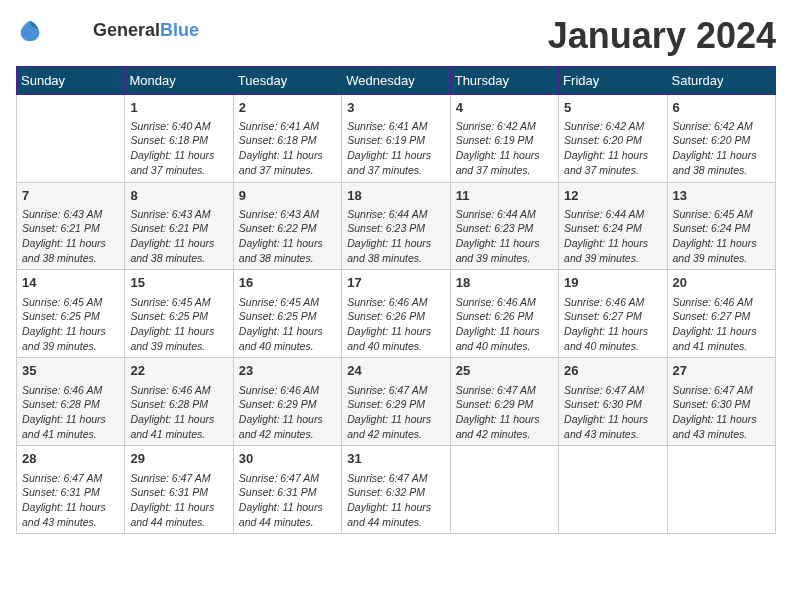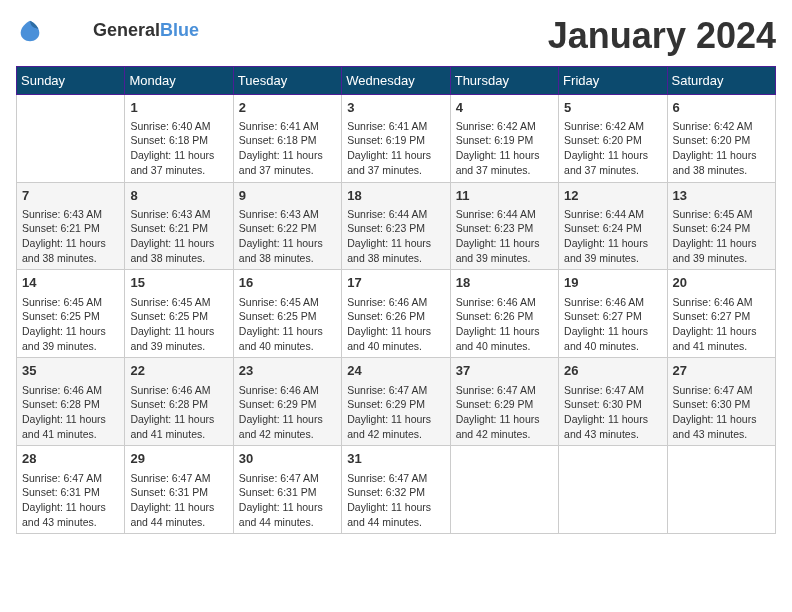--- a/index.html
+++ b/index.html
@@ -74,20 +74,21 @@
     }
     .day-number {
       font-weight: bold;
       font-size: 13px;
       display: block;
       margin-bottom: 2px;
     }
     .day-info {
       font-size: 10.5px;
       color: #333;
+      font-style: italic;
     }
     .empty-cell {
       background: #f9f9f9;
     }
     tbody tr:nth-child(even) td {
       background-color: #f5f5f5;
     }
     tbody tr:nth-child(odd) td {
       background-color: #ffffff;
     }
@@ -221,21 +222,21 @@
         </td>
         <td>
           <span class="day-number">23</span>
           <div class="day-info">Sunrise: 6:46 AM<br>Sunset: 6:29 PM<br>Daylight: 11 hours <br>and 42 minutes.</div>
         </td>
         <td>
           <span class="day-number">24</span>
           <div class="day-info">Sunrise: 6:47 AM<br>Sunset: 6:29 PM<br>Daylight: 11 hours <br>and 42 minutes.</div>
         </td>
         <td>
-          <span class="day-number">37</span>
+          <span class="day-number">25</span>
           <div class="day-info">Sunrise: 6:47 AM<br>Sunset: 6:29 PM<br>Daylight: 11 hours <br>and 42 minutes.</div>
         </td>
         <td>
           <span class="day-number">26</span>
           <div class="day-info">Sunrise: 6:47 AM<br>Sunset: 6:30 PM<br>Daylight: 11 hours <br>and 43 minutes.</div>
         </td>
         <td>
           <span class="day-number">27</span>
           <div class="day-info">Sunrise: 6:47 AM<br>Sunset: 6:30 PM<br>Daylight: 11 hours <br>and 43 minutes.</div>
         </td>

